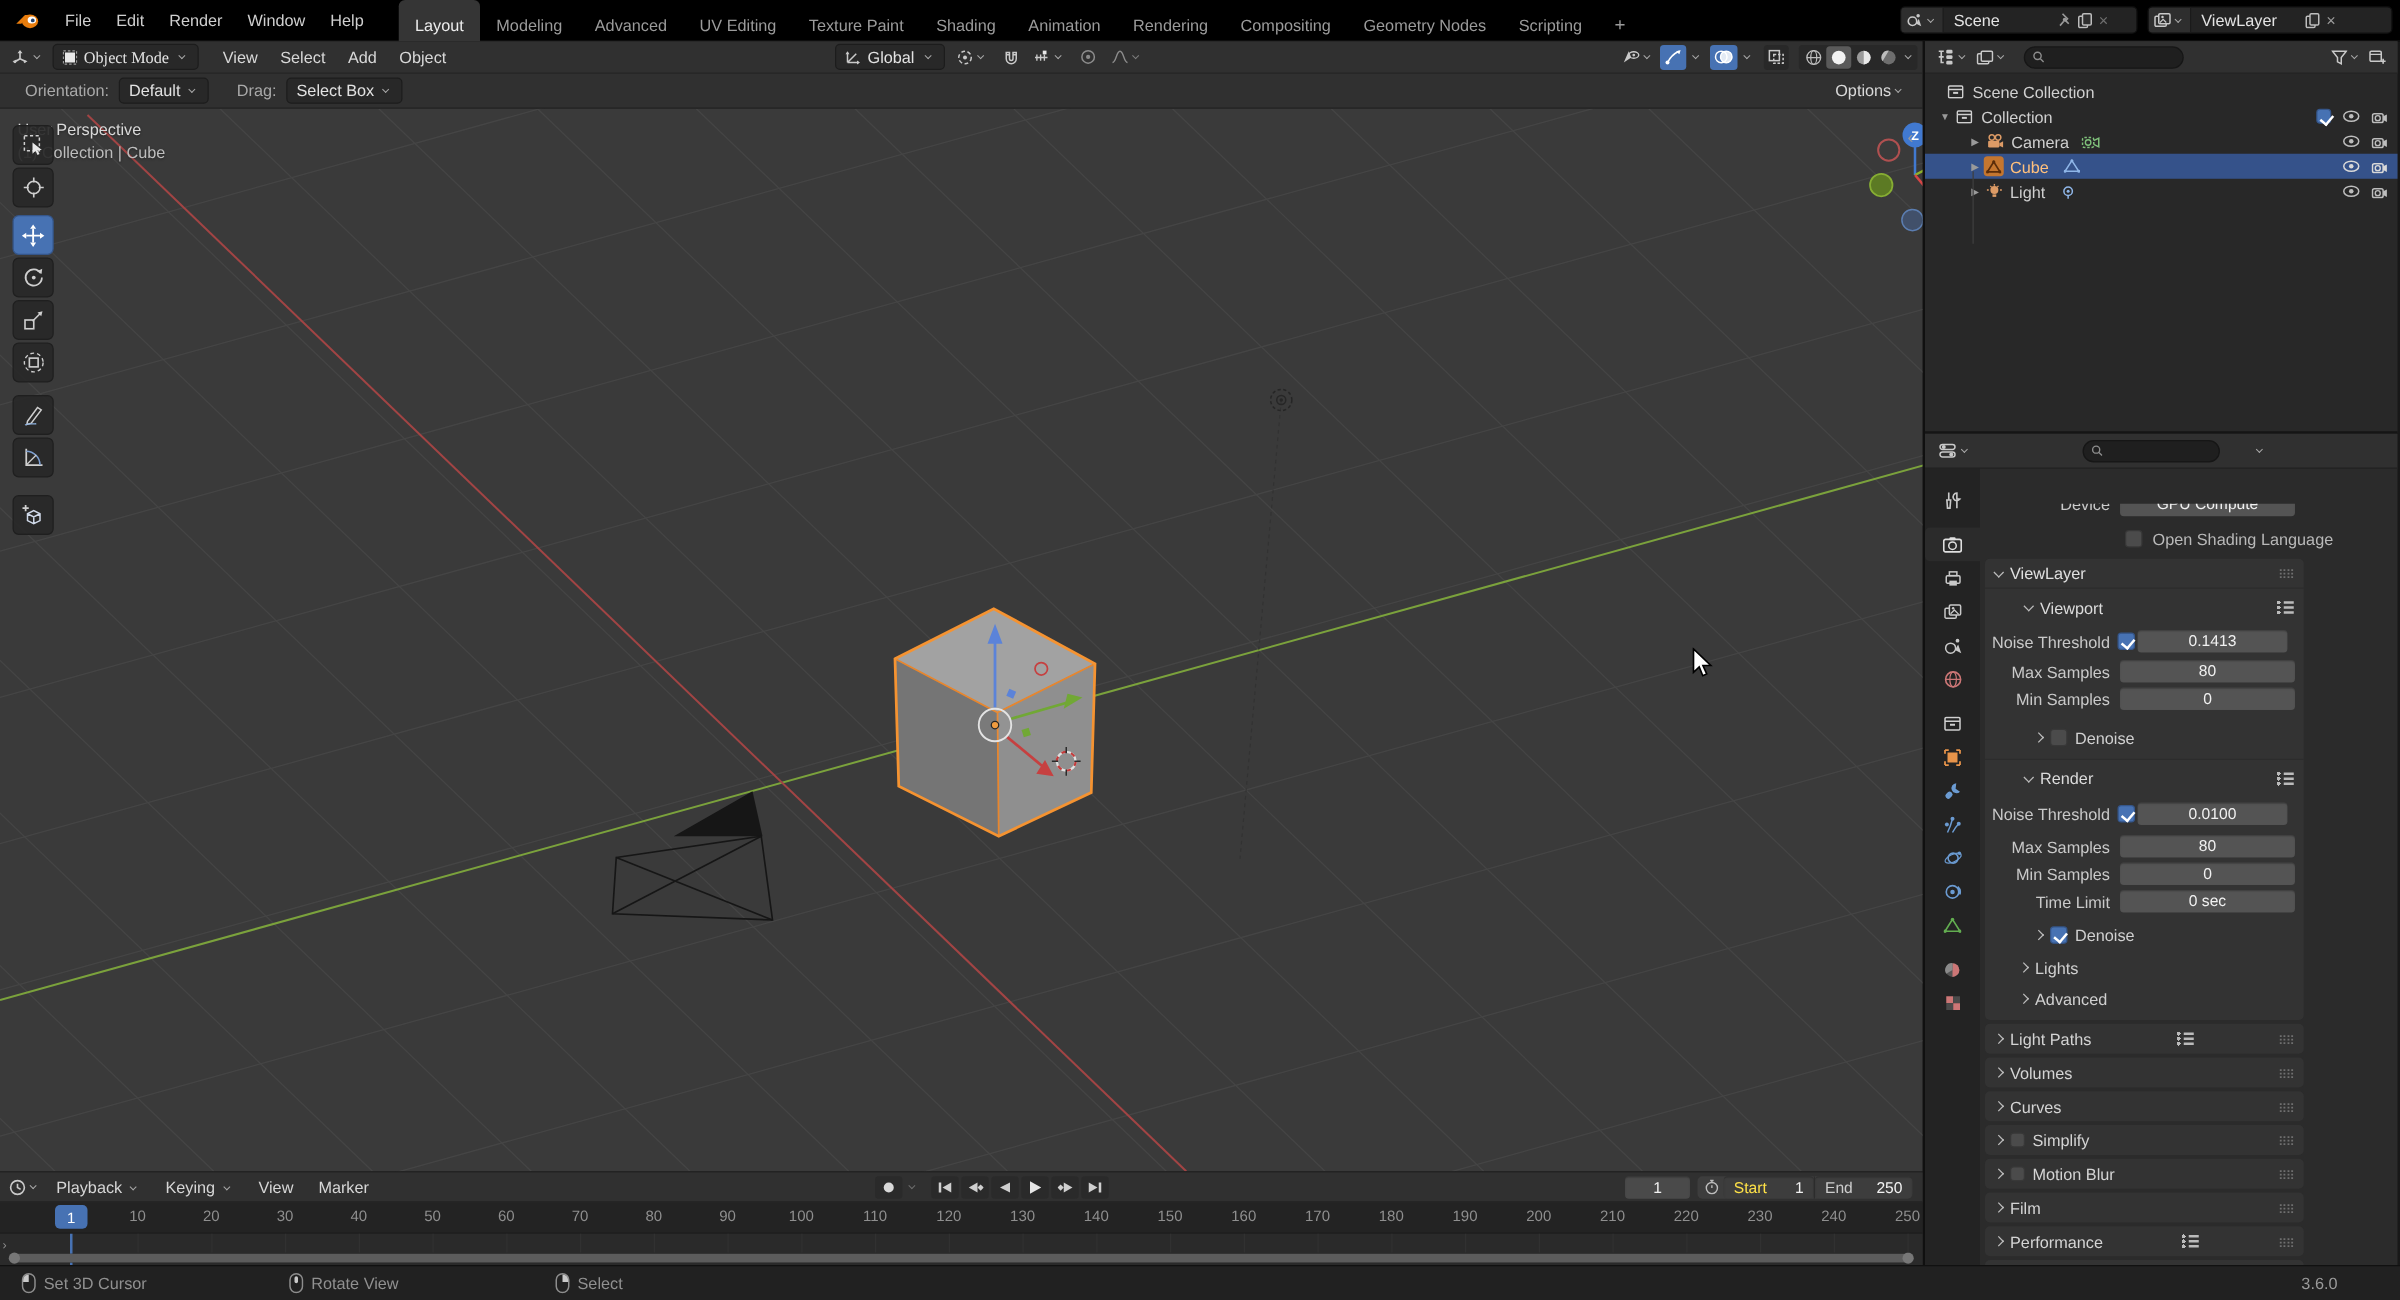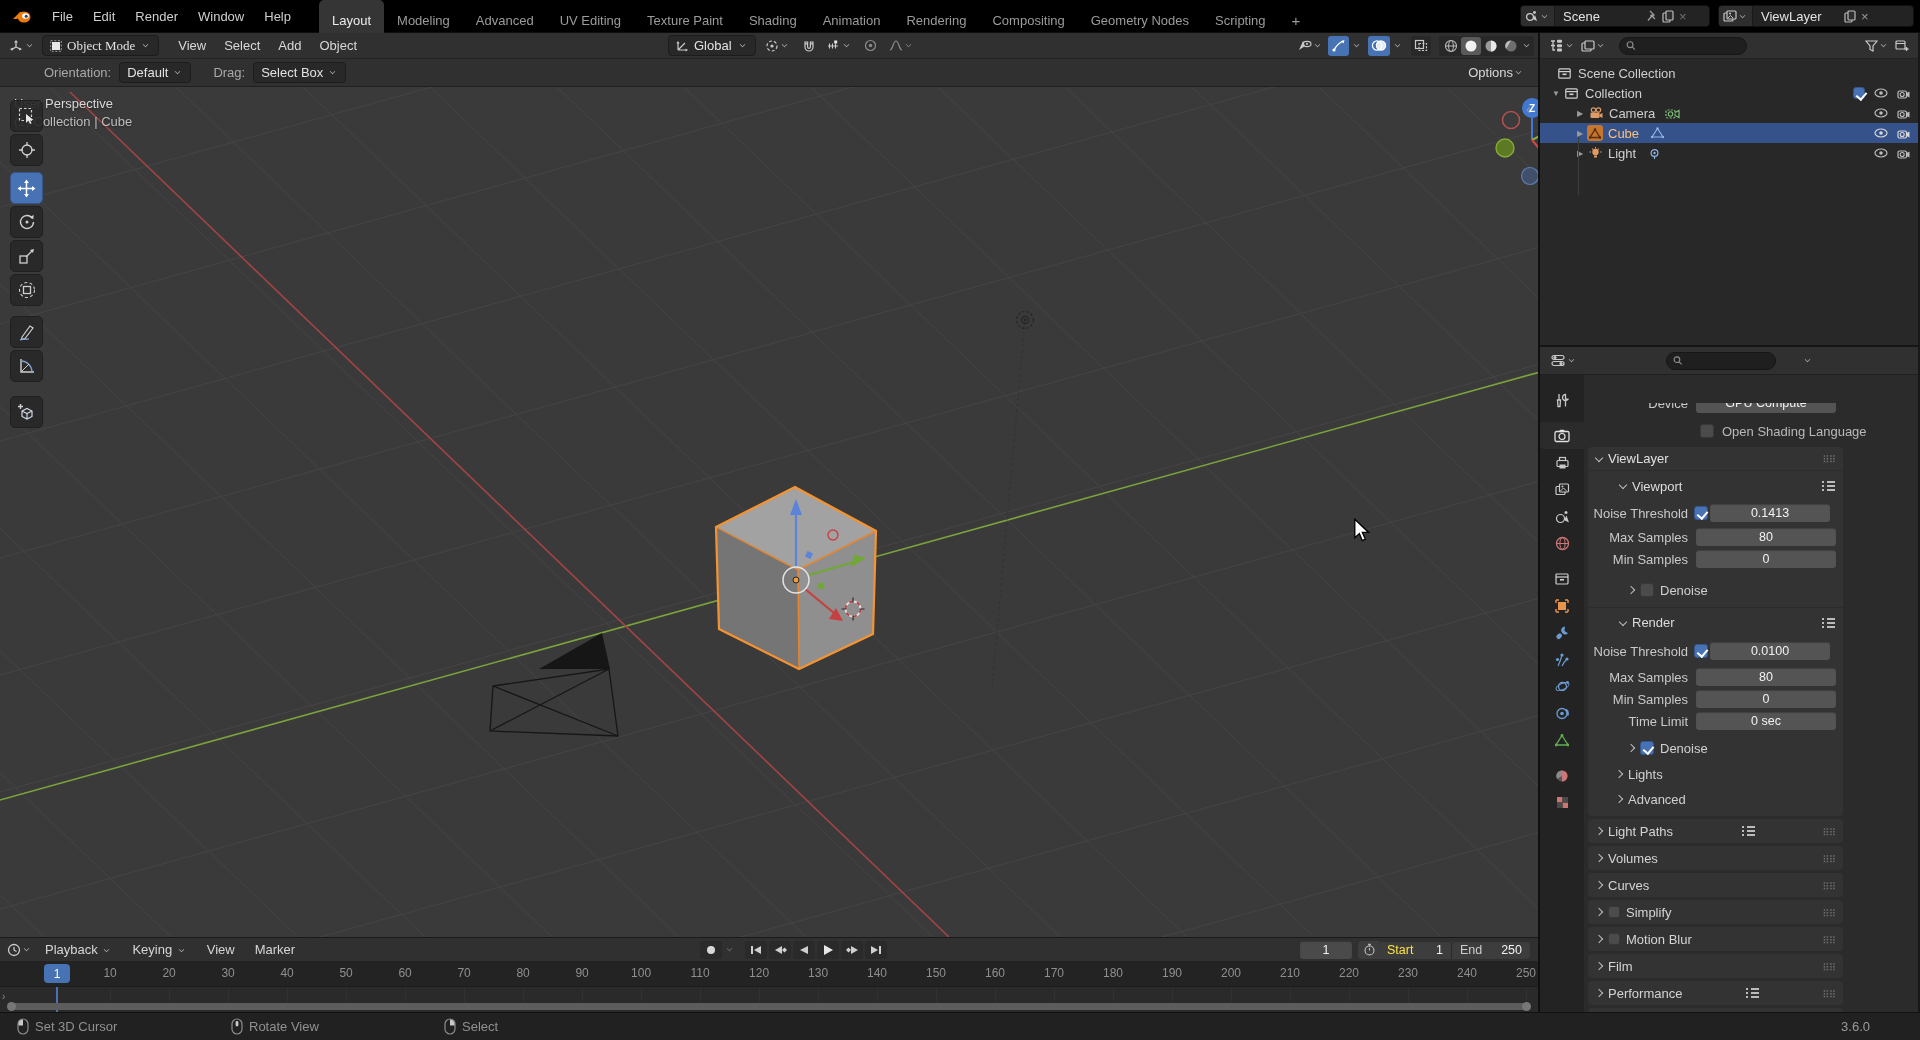--- a/index.html
+++ b/index.html
@@ -56,21 +56,21 @@
   #vph-center { position:absolute; left:668px; display:flex; align-items:center; gap:6px; }
   #vph-right { position:absolute; right:4px; display:flex; align-items:center; gap:2px; }
   .hbtn { display:inline-flex; align-items:center; height:20px; border-radius:3px; padding:0 3px; }
   .hbtn.blue { background:#4772b3; }
   .hbtn.dark { background:#282828; }
   .shade-group { display:flex; align-items:center; background:#282828; border-radius:3px; height:20px; padding:0 2px;}
   .shade-group .s { width:20px; height:18px; display:flex; align-items:center; justify-content:center; border-radius:3px;}
   .shade-group .s.active { background:#5a5a5a; }
 
   #tool-settings { height:28px; background:#303030; border-bottom:1px solid #202020; display:flex; align-items:center; position:relative;}
-  #tool-settings .lbl { color:#a9a9a9; margin-left:44px; }
+  #tool-settings .lbl { color:#a9a9a9; margin-left:20px; }
   #tool-settings .lbl2 { color:#a9a9a9; margin-left:22px; }
   #tool-settings .pill { margin-left:8px; gap:4px;}
   #ts-options { position:absolute; right:14px; display:flex; align-items:center; color:#d8d8d8;}
 
   
   #viewport { position:relative; height:850px; background:#3a3a3a; overflow:hidden; }
   #vp-overlay { position:absolute; left:14px; top:8px; line-height:18px; color:#d9d9d9;
      text-shadow:0 1px 2px rgba(0,0,0,.4); pointer-events:none; }
   #vp-overlay .l2 { color:#bdbdbd; }
   #toolbar { position:absolute; left:10px; top:13px; width:33px; }

